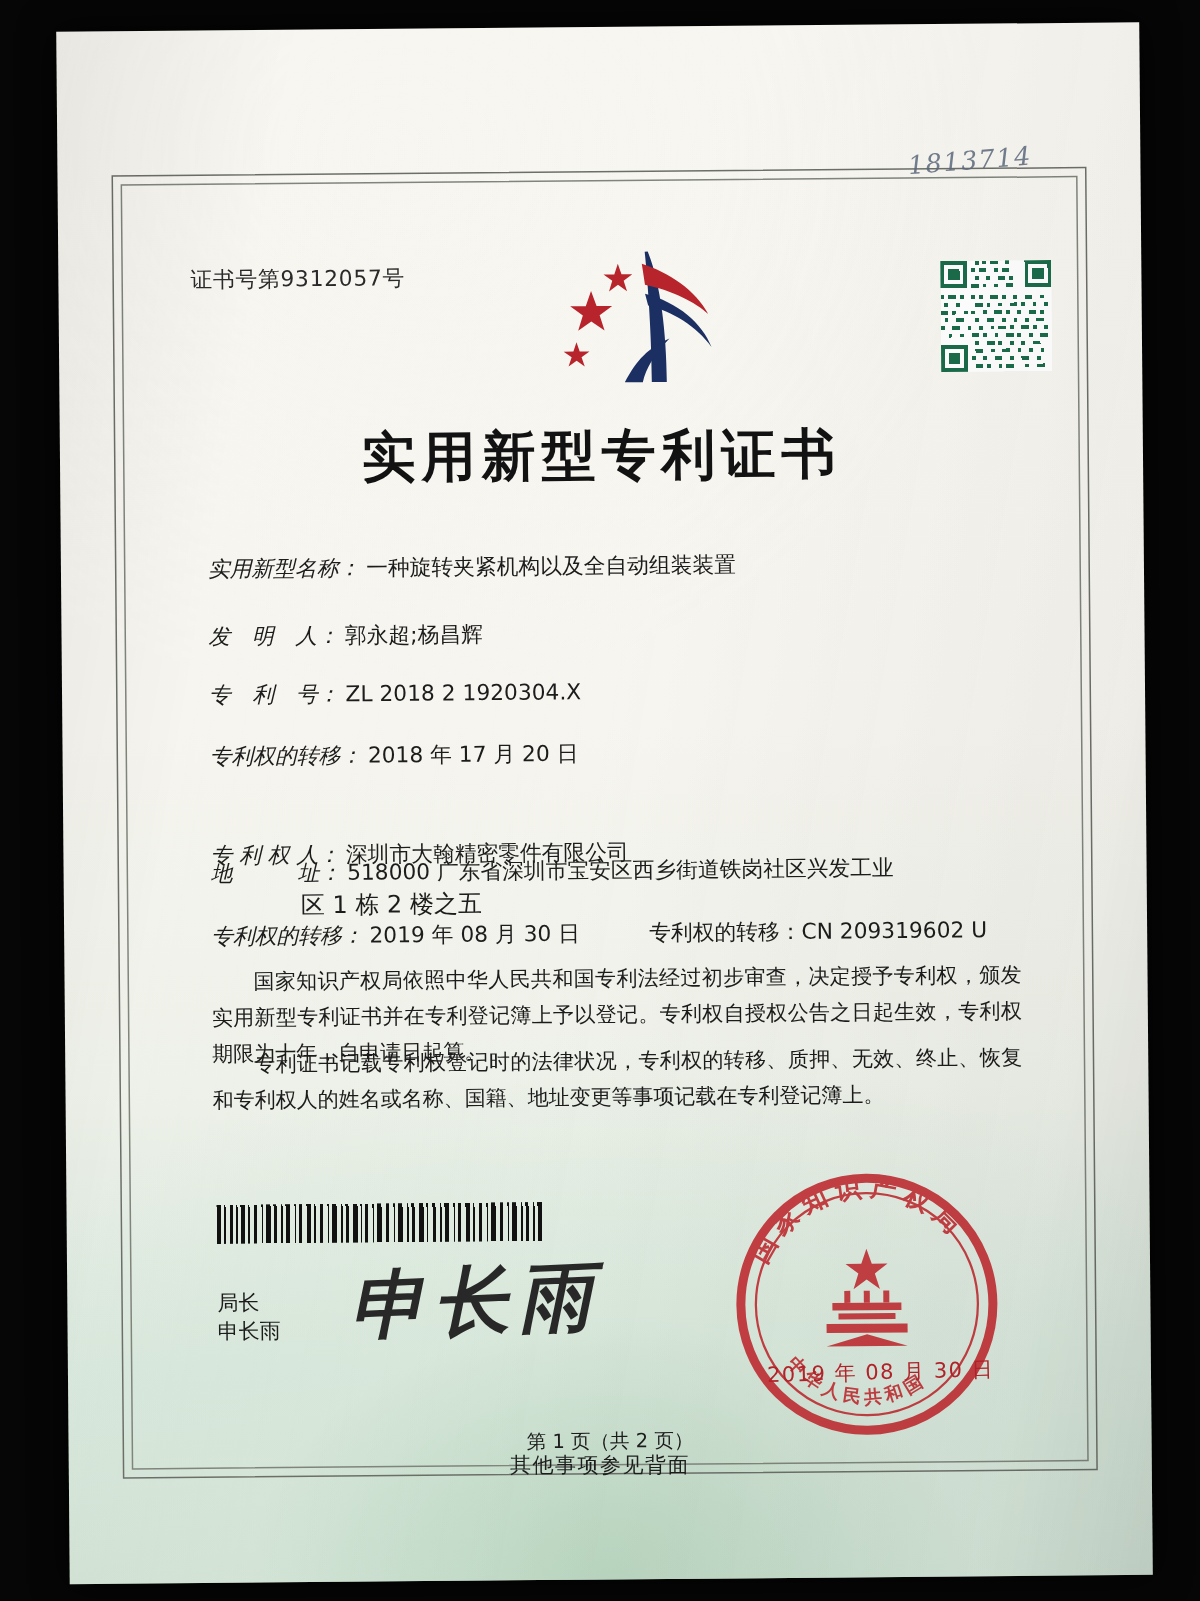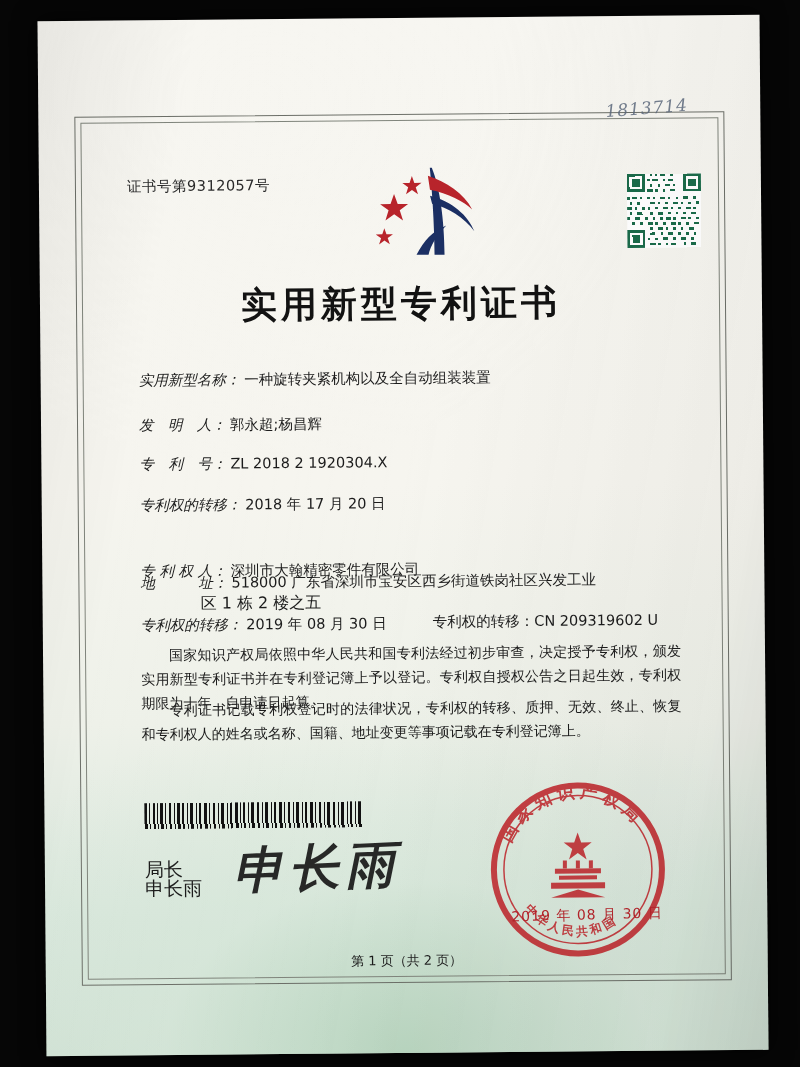--- a/index.html
+++ b/index.html
@@ -193,21 +193,21 @@
     width: 218px;
     height: 26px;
   }
 
   
   #director-label {
     position: absolute;
     left: 100px;
     top: 840px;
     font-family: "DejaVu Sans", sans-serif;
-    font-size: 19px;
+    font-size: 14px;
     line-height: 19px;
     color: #1c1c1c;
   }
   #signature {
     position: absolute;
     left: 188px;
     top: 816px;
     font-family: "DejaVu Serif", serif;
     font-size: 50px;
     font-style: italic;
@@ -528,14 +528,15 @@
           </text>
         </g>
       </svg>
     </div>
 
     <div id="seal-date">2019 年 08 月 30 日</div>
 
     <div id="page-no">第 1 页（共 2 页）</div>
   </div>
 
+  <div id="footer-note">其他事项参见背面</div>
 
 </div>
 
 </body></html>

